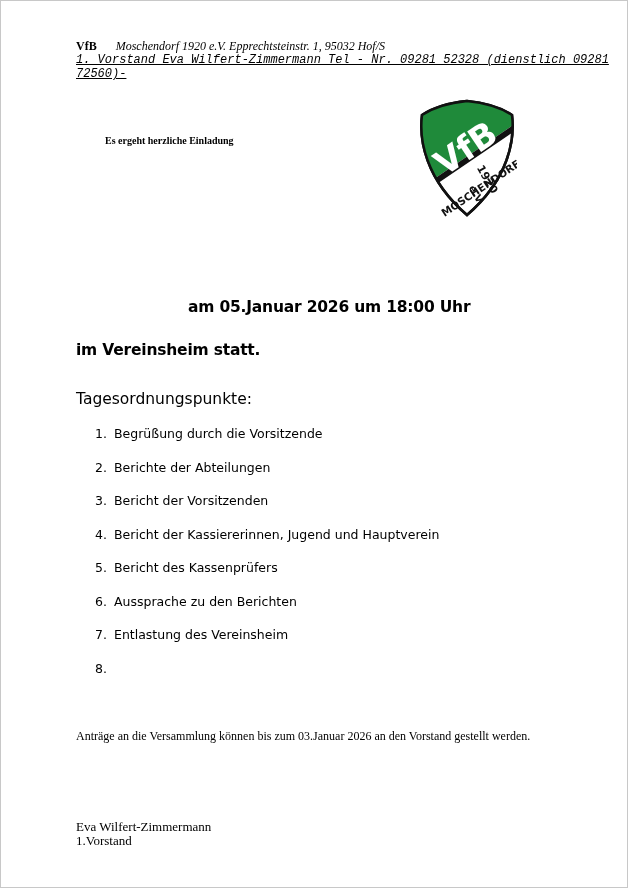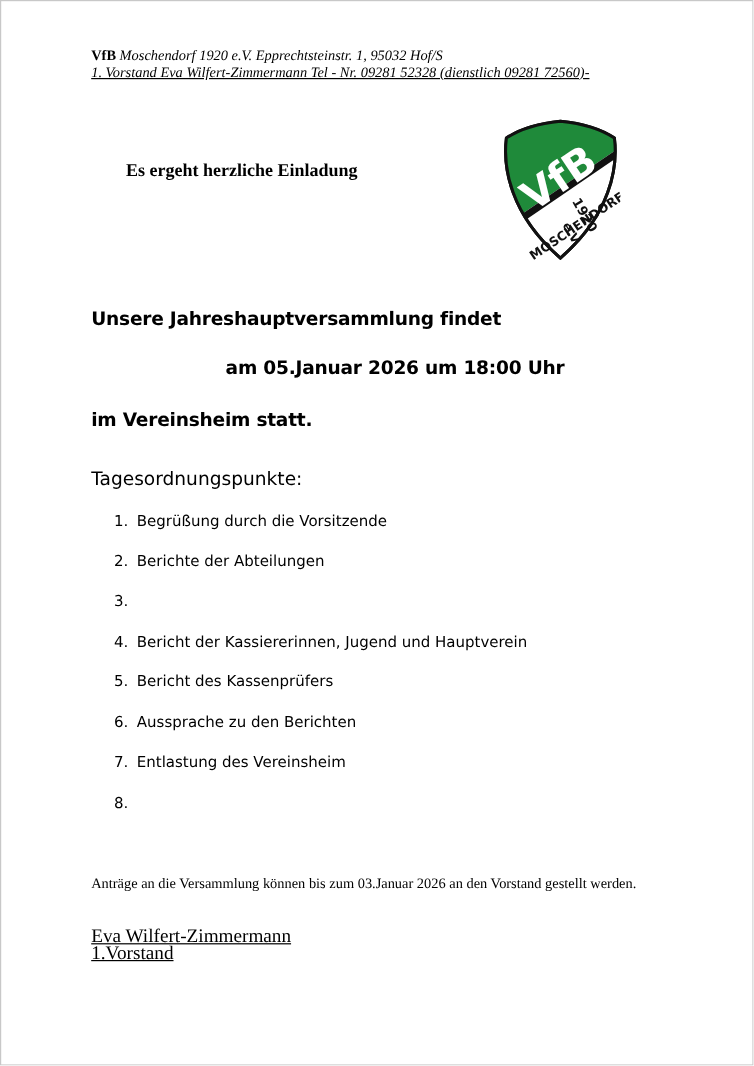--- a/index.html
+++ b/index.html
@@ -6,41 +6,41 @@
   body { width: 628px; height: 888px; position: relative; overflow: hidden; }
   .page {
     position: absolute; left: 0; top: 0; width: 626px; height: 886px;
     border: 1px solid #c8c8c8; background: #fff;
   }
   .serif { font-family: "Liberation Serif", "DejaVu Serif", serif; color: #000; }
   .sans { font-family: "DejaVu Sans", "Liberation Sans", sans-serif; color: #000; }
 
   .hdr { position: absolute; left: 75px; top: 38px; font-size: 12px; line-height: 14px; }
   .hdr .l1 .b { font-weight: bold; font-style: normal; }
-  .hdr .l1 .i { font-style: italic; }
-  .hdr .ul { font-style: italic; text-decoration: underline; }
+  .hdr .l1 .i { font-style: italic; padding-left: 16px; }
+  .hdr .ul { font-style: italic; text-decoration: underline; font-family: Liberation Mono, monospace; }
 
-  .invite { position: absolute; left: 104px; font-size: 15px; font-weight: bold; }
+  .invite { position: absolute; left: 104px; font-size: 10px; font-weight: bold; }
   .invite.a { top: 134px; }
   .invite.b { top: 172px; }
 
   .logo { position: absolute; left: 416px; top: 98px; width: 100px; height: 118px; }
 
   .main { position: absolute; font-size: 15.5px; font-weight: bold; letter-spacing: -0.2px; }
   .main.a { left: 75px; top: 256px; }
   .main.b { left: 187px; top: 297px; }
   .main.c { left: 75px; top: 340px; text-align: right; }
 
   .agenda-title { position: absolute; left: 75px; top: 389px; font-size: 15.5px; font-weight: normal; }
   .agenda { position: absolute; left: 94px; top: 425px; margin: 0; padding: 0; list-style: none; }
   .agenda li { height: 33.5px; font-size: 12.5px; display: flex; }
   .agenda .num { width: 19px; }
 
   .note { position: absolute; left: 75px; top: 728px; width: 480px; font-size: 12px; font-weight: normal; line-height: 14px; }
-  .sig { position: absolute; left: 75px; top: 773px; font-size: 16px; line-height: 14px; text-decoration: underline; }
+  .sig { position: absolute; left: 75px; top: 819px; font-size: 13px; line-height: 14px; }
 </style>
 </head>
 <body>
 
 <div class="page">
 
   <div class="hdr serif">
     <div class="l1">
       <span class="b">VfB</span><span class="i"> Moschendorf 1920 e.V.  Epprechtsteinstr. 1, 95032 Hof/S</span>
     </div>
@@ -60,36 +60,36 @@
       <polygon points="-5,-5 105,-5 105,20 -5,95" fill="#1f8a3a"></polygon>
       <polygon points="-5,95 105,20 105,27 -5,102" fill="#111"></polygon>
     </g>
     <path d="M50 2 C30 4 14 10 5 16 C2 40 8 80 50 116 C92 80 98 40 95 16 C86 10 70 4 50 2 Z" fill="none" stroke="#111" stroke-width="2.5"></path>
     <text x="14" y="66" transform="rotate(-34 40 50)" font-family="DejaVu Sans, sans-serif" font-weight="bold" font-size="34" fill="#ffffff">VfB</text>
     <text x="10" y="99" transform="rotate(-34 50 80)" font-family="DejaVu Sans, sans-serif" font-weight="bold" font-size="10.5" fill="#111">MOSCHENDORF</text>
     <text x="60" y="76" transform="rotate(60 66 72)" font-family="DejaVu Sans, sans-serif" font-weight="bold" font-size="11" fill="#111">1920</text>
     <text x="52" y="96" transform="rotate(60 58 92)" font-family="DejaVu Sans, sans-serif" font-weight="bold" font-size="10" fill="#111">e.V.</text>
   </svg>
 
-  <div class="main a sans">Unsere Jahreshauptversammlung findet</div>
   <div class="main b sans">am 05.Januar 2026 um 18:00 Uhr</div>
   <div class="main c sans">im Vereinsheim statt.</div>
 
   <div class="agenda-title sans">Tagesordnungspunkte:</div>
   <ol class="agenda sans">
     <li>
         <span class="num">1.</span>
         <span>Begrüßung durch die Vorsitzende</span>
       </li>
     <li>
         <span class="num">2.</span>
         <span>Berichte der Abteilungen</span>
       </li>
     <li>
         <span class="num">3.</span>
+        <span>Bericht der Vorsitzenden</span>
       </li>
     <li>
         <span class="num">4.</span>
         <span>Bericht der Kassiererinnen, Jugend und Hauptverein</span>
       </li>
     <li>
         <span class="num">5.</span>
         <span>Bericht des Kassenprüfers</span>
       </li>
     <li>

